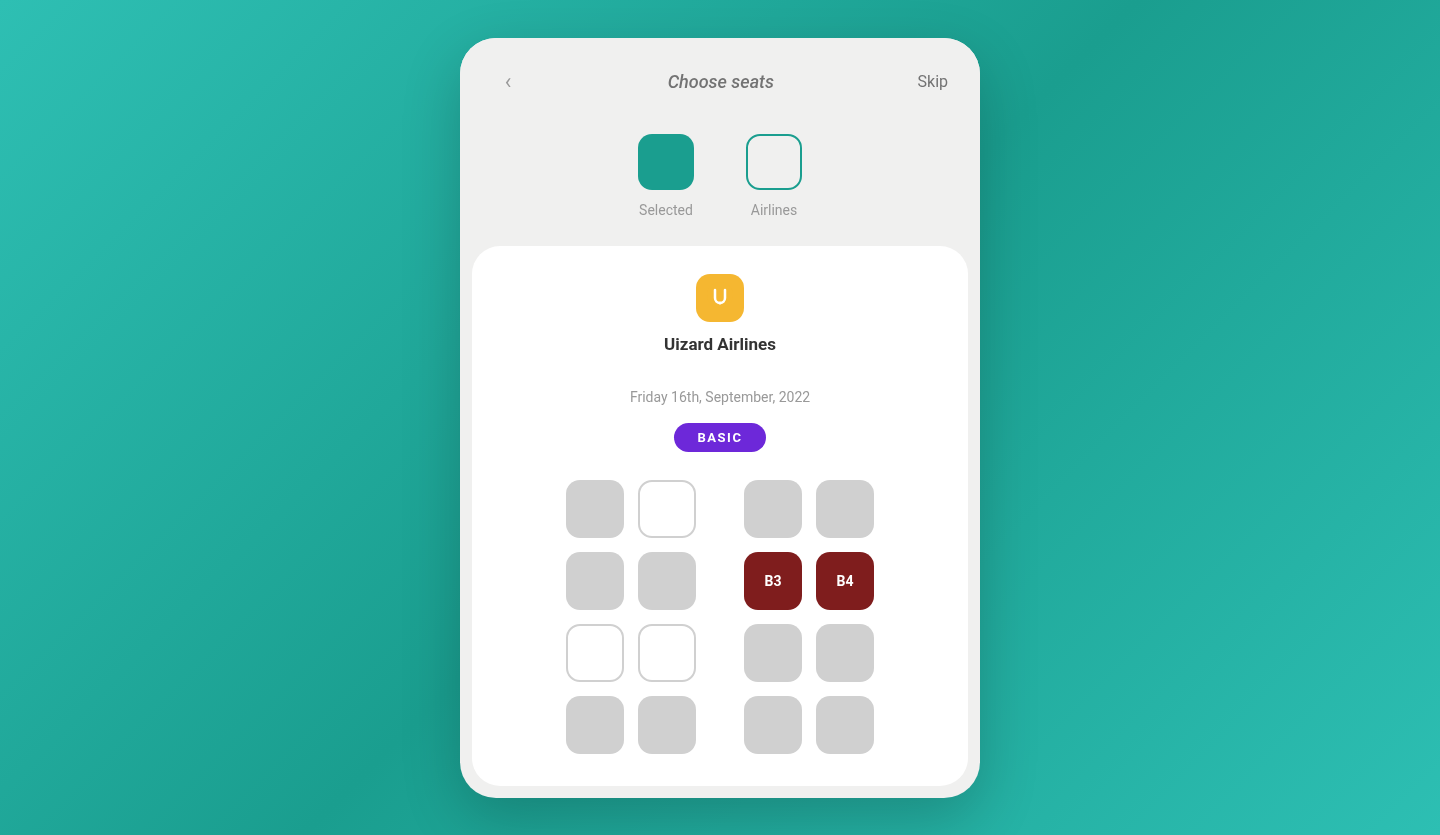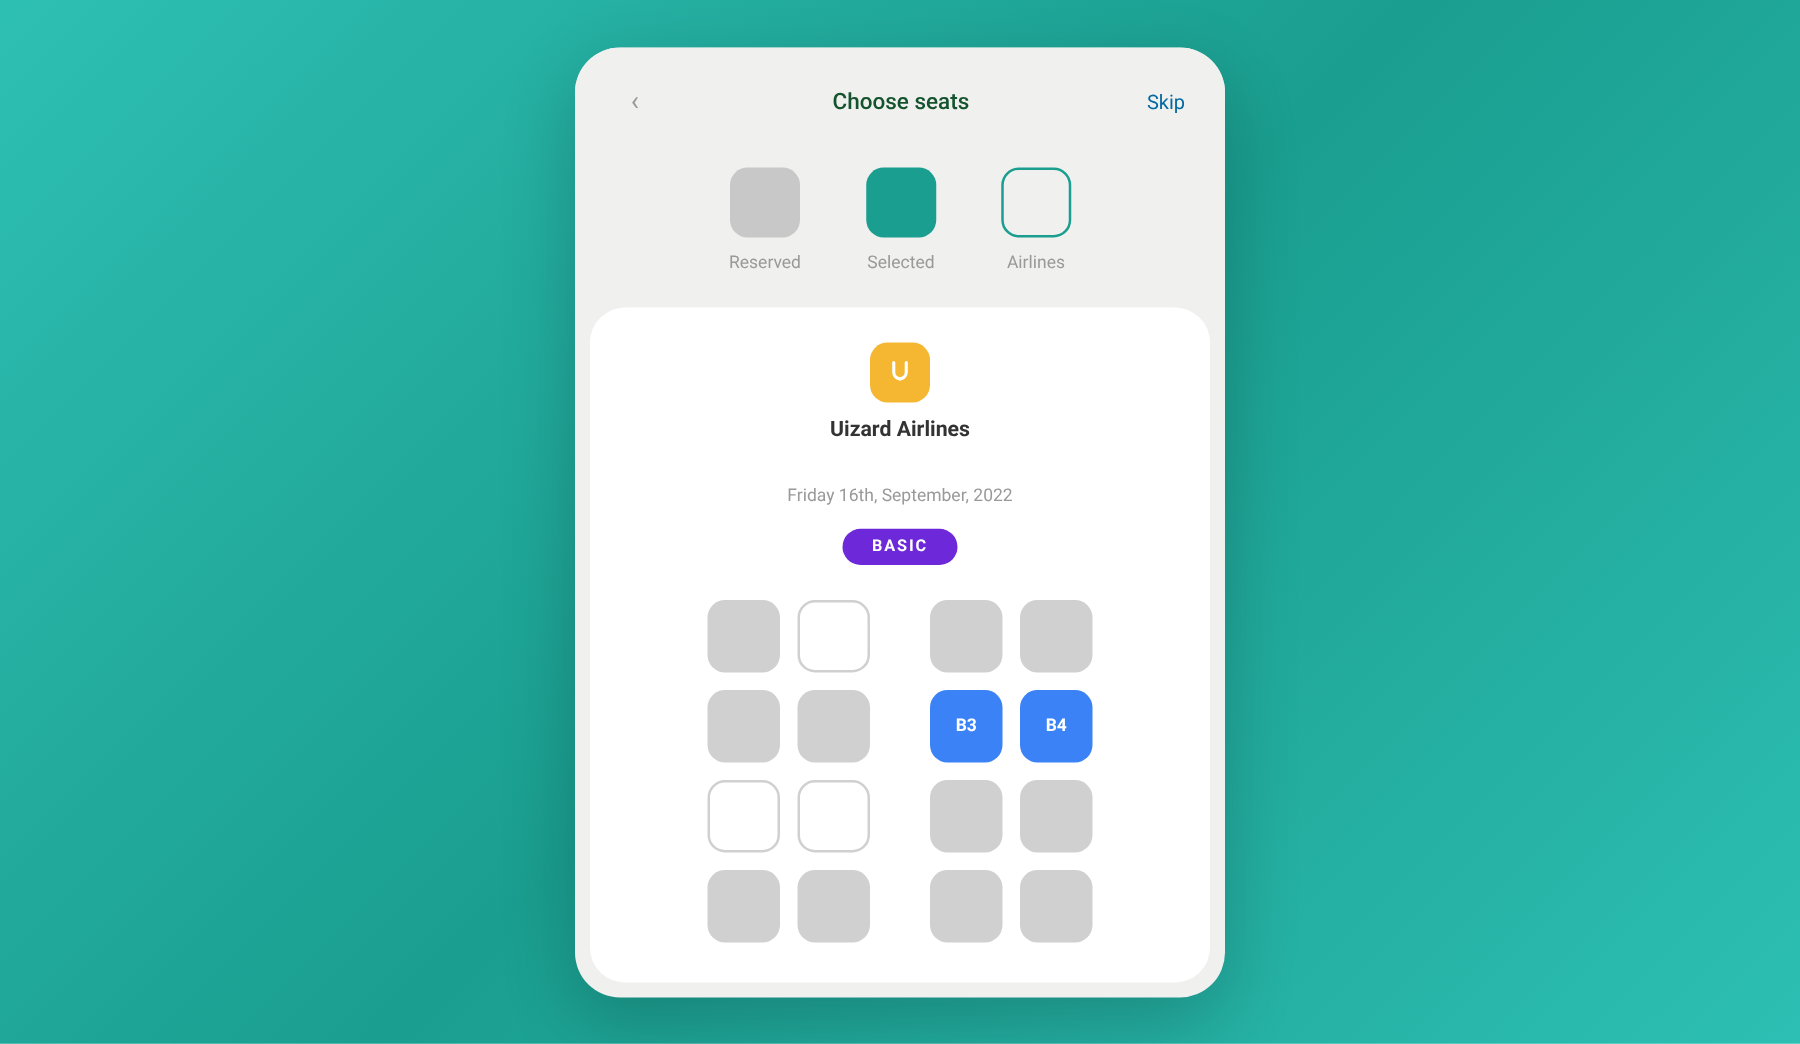--- a/index.html
+++ b/index.html
@@ -40,27 +40,28 @@
       cursor: pointer;
       width: 32px;
       height: 32px;
       display: flex;
       align-items: center;
       justify-content: center;
     }
 
     .header-title {
       font-size: 18px;
-      color: #14532d;
+      color: #737373;
       font-weight: 500;
+      font-style: italic;
     }
 
     .skip-btn {
       font-size: 16px;
-      color: #0369a1;
+      color: #737373;
       cursor: pointer;
     }
 
     
     .legend {
       display: flex;
       justify-content: center;
       gap: 52px;
       padding: 16px 32px 28px;
       background: #f0f0ef;
@@ -189,40 +190,36 @@
     .seat.reserved {
       background: #d0d0d0;
     }
 
     .seat.available {
       background: transparent;
       border: 2px solid #d0d0d0;
     }
 
     .seat.selected {
-      background: #3b82f6;
+      background: #7f1d1d;
       color: white;
     }
   </style>
 </head>
 <body>
 
 <div class="phone-card">
 
   <div class="header">
     <div class="back-btn">‹</div>
     <div class="header-title">Choose seats</div>
     <div class="skip-btn">Skip</div>
   </div>
 
   <div class="legend">
-    <div class="legend-item">
-      <div class="legend-icon reserved"></div>
-      <span class="legend-label">Reserved</span>
-    </div>
     <div class="legend-item">
       <div class="legend-icon selected"></div>
       <span class="legend-label">Selected</span>
     </div>
     <div class="legend-item">
       <div class="legend-icon available"></div>
       <span class="legend-label">Airlines</span>
     </div>
   </div>
 

